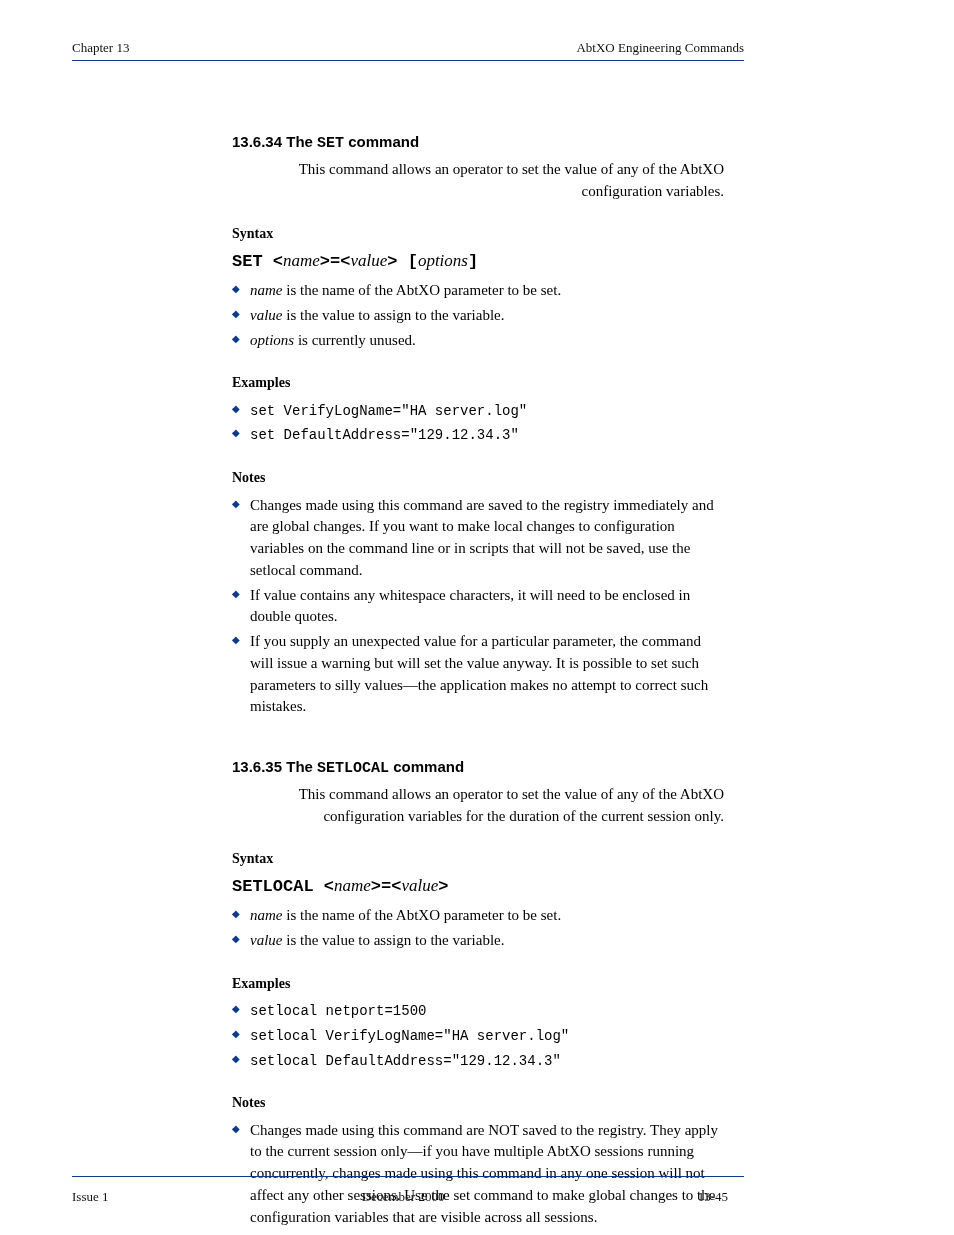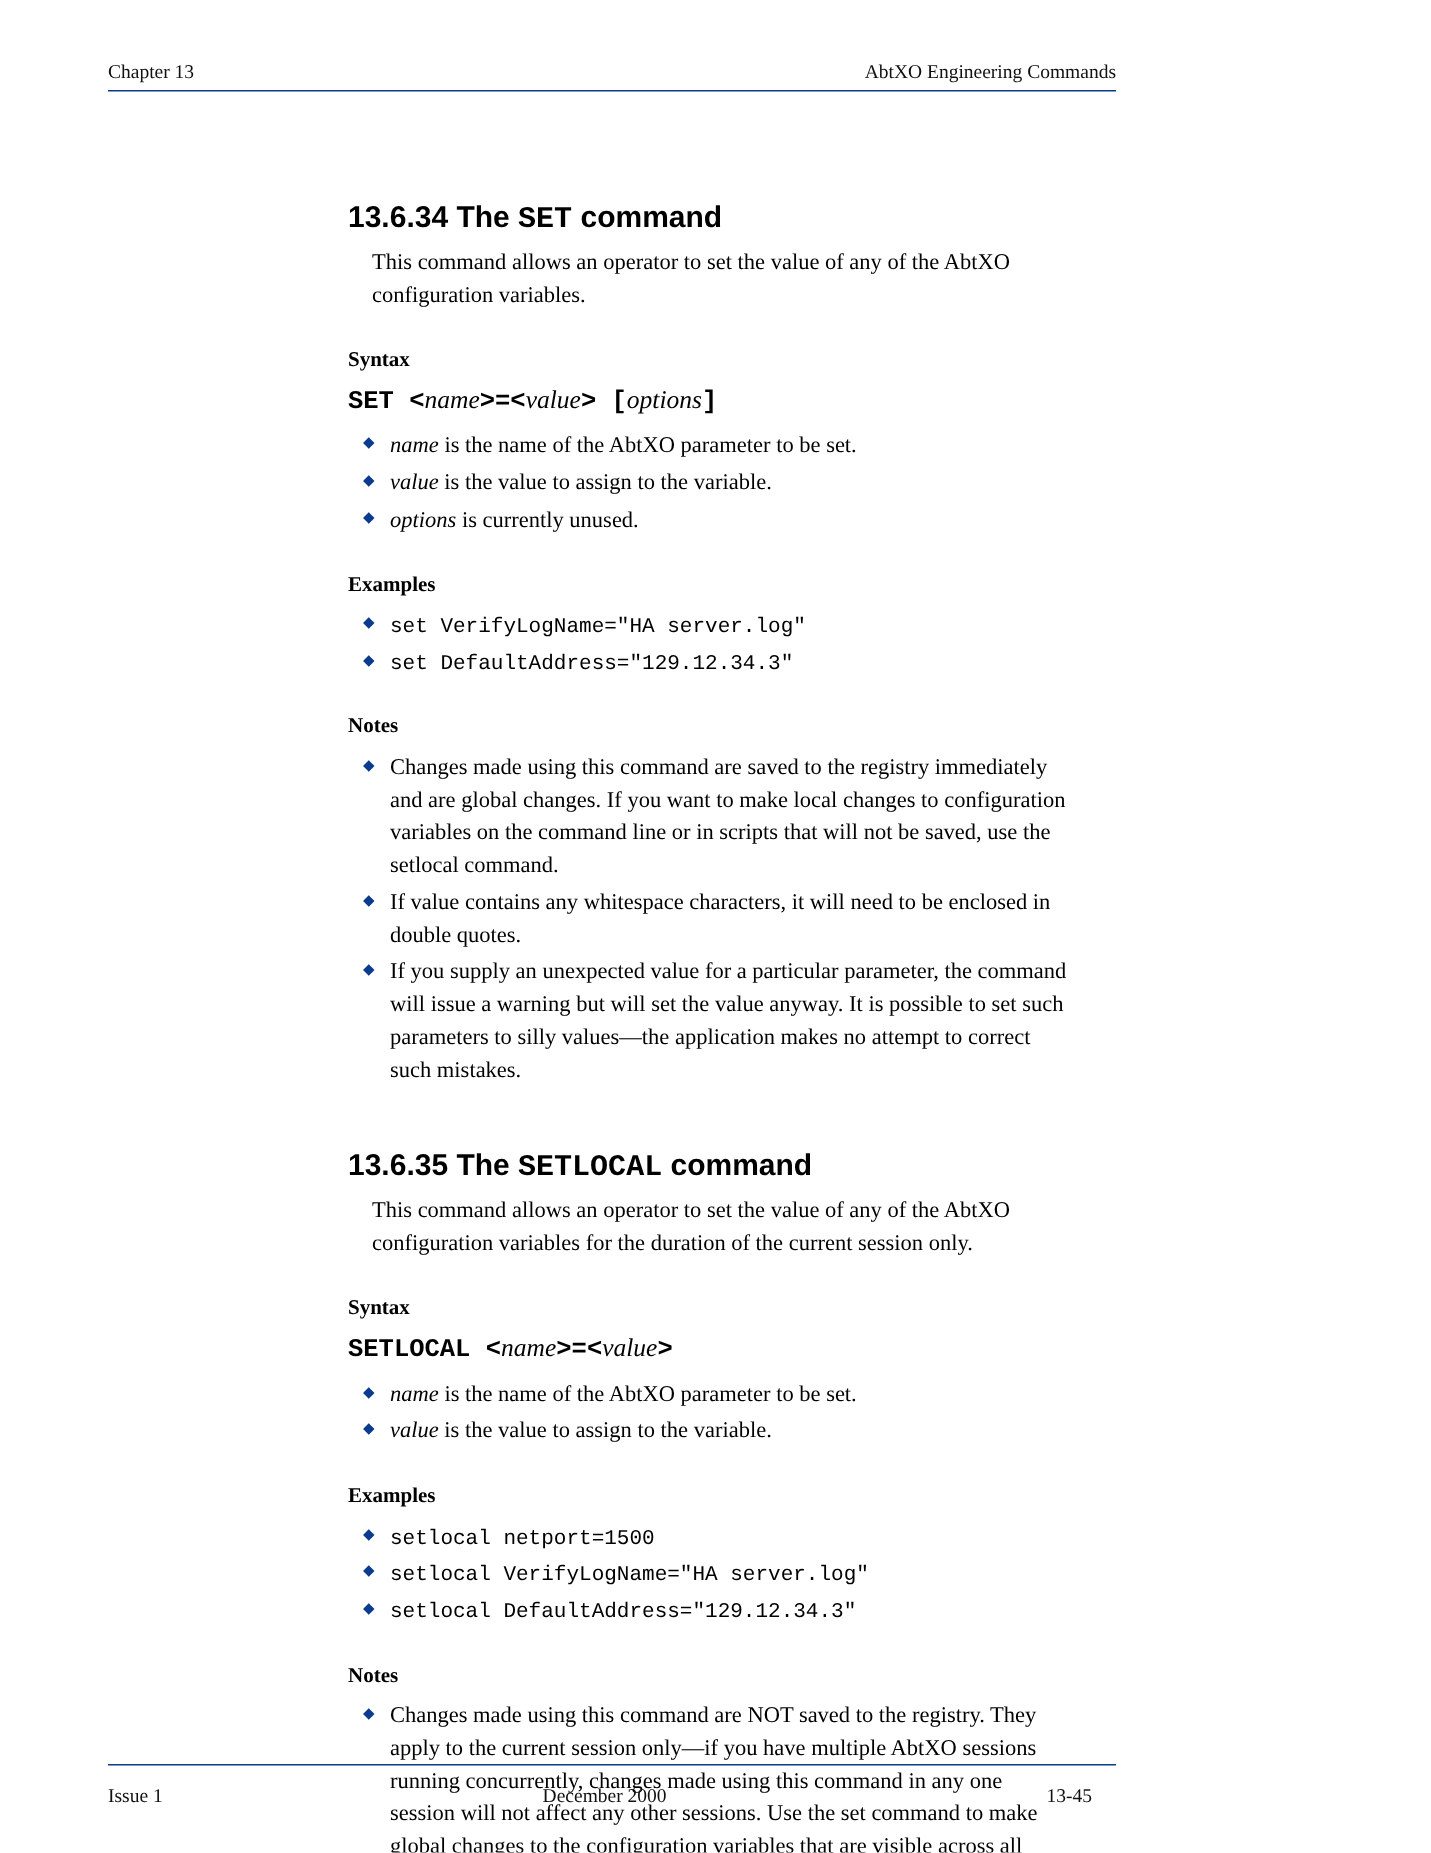--- a/index.html
+++ b/index.html
@@ -41,30 +41,31 @@
     margin-left: 160px;
     margin-right: 20px;
     margin-top: 70px;
     font-size: 15px;
     line-height: 1.45;
   }
 
   .section-head {
     font-family: Arial, Helvetica, sans-serif;
     font-weight: bold;
-    font-size: 20px;
+    font-size: 15px;
     margin-top: 30px;
     margin-bottom: 4px;
   }
   .section-head .cmd {
     font-family: "Courier New", Courier, monospace;
     font-weight: bold;
   }
   .desc-para {
-    margin: 2px 0 8px 16px;
+    margin: 2px 0 8px 4px;
+    text-align: right;
   }
   .subhead {
     font-family: Liberation Serif, serif;
     font-weight: bold;
     font-size: 14px;
     margin-top: 22px;
     margin-bottom: 4px;
   }
   .syntax-line {
     font-family: "Courier New", Courier, monospace;
@@ -78,21 +79,21 @@
   }
 
   .blist {
     margin: 6px 0 4px 0;
     padding: 0;
     list-style: none;
   }
   .blist > li {
     position: relative;
     padding-left: 18px;
-    margin: 3px 10px;
+    margin: 3px 0;
   }
   .blist > li::before {
     content: "◆";
     position: absolute;
     left: 0;
     top: 2px;
     font-size: 10px;
     color: #0a3b8f;
   }
   .ital-arg {

